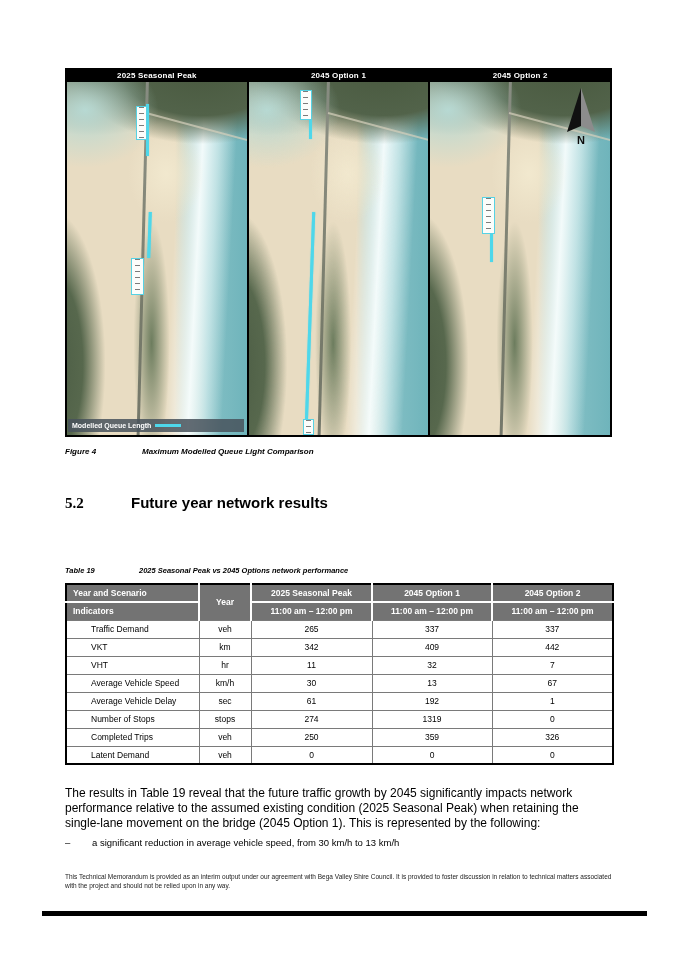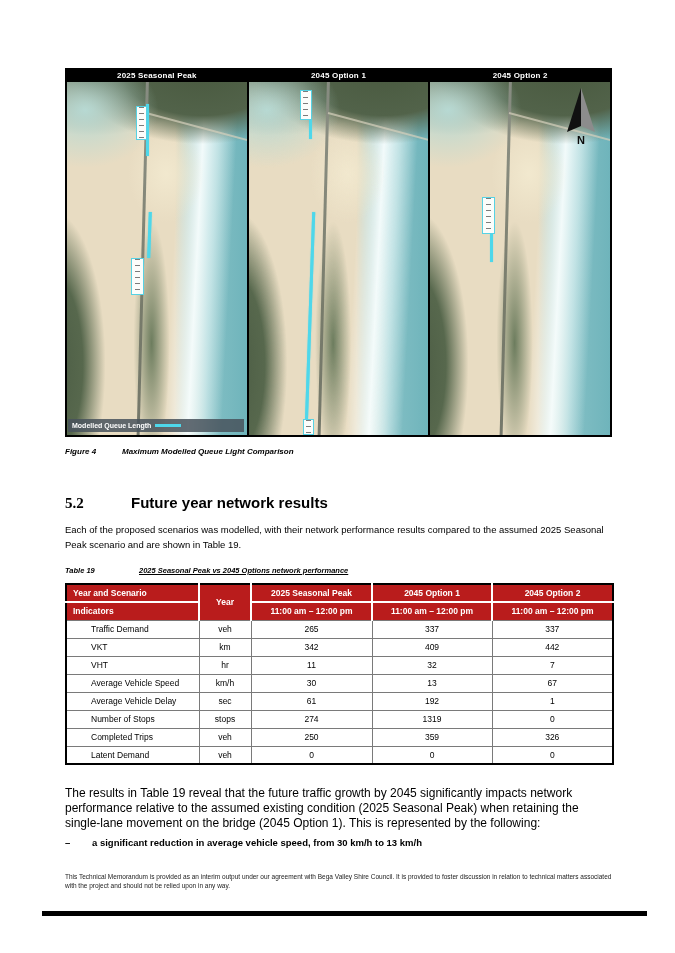--- a/index.html
+++ b/index.html
@@ -51,39 +51,39 @@
     position:absolute; left:1px; bottom:3px; width:176px; height:13px;
     background:rgba(72,82,92,0.85); color:#fff; font-size:7px; font-weight:bold;
     display:flex; align-items:center; gap:4px; padding:0 4px; white-space:nowrap;
   }
   .legend-swatch { display:inline-block; width:26px; height:3px; background:#4ed7ea; flex:0 0 auto; }
   .north { position:absolute; right:8px; top:4px; width:42px; height:64px; text-align:center; }
   .north .n-label { font-size:11px; font-weight:bold; color:#0a0a0a; margin-top:-4px; }
 
   
   .figure-caption { position:absolute; left:65px; top:447px; font-size:8px; font-weight:bold; font-style:italic; }
-  .figure-caption .cap-label { display:inline-block; width:57px; }
+  .figure-caption .cap-label { display:inline-block; width:77px; }
   .section-heading { position:absolute; left:65px; top:494px; font-size:15px; font-weight:bold; }
   .section-heading .sec-num { display:inline-block; width:66px;font-family:Liberation Serif, serif; }
   .intro { position:absolute; left:65px; top:522px; width:549px; font-size:9.5px; line-height:15px; }
-  .table-caption { position:absolute; left:65px; top:566px; font-size:7.5px; font-weight:bold; font-style:italic;text-decoration:underline; }
+  .table-caption { position:absolute; left:65px; top:566px; font-size:7.5px; font-weight:bold; font-style:italic; }
   .table-caption .cap-label { display:inline-block; width:74px; }
 
   
   .t19 { position:absolute; left:65px; top:583px; width:547px; border-collapse:collapse; table-layout:fixed; border:2px solid #000; }
   .t19 td { font-size:8.5px; height:18px; padding:0 0; }
-  .t19 thead td { background:#b91c1c; color:#fff; font-weight:bold; text-align:center; border-right:2px solid #fff; }
+  .t19 thead td { background:#737373; color:#fff; font-weight:bold; text-align:center; border-right:2px solid #fff; }
   .t19 thead td.last { border-right:none; }
   .t19 thead tr.r1 td.wb { border-bottom:2px solid #fff; }
   .t19 thead td.lft { text-align:left; padding-left:6px; }
   .t19 tbody td { background:#fff; border:1px solid #7a7a7a; text-align:center; }
   .t19 tbody td.ind { text-align:left; padding-left:24px; }
 
   .discussion { position:absolute; left:65px; top:786px; width:549px; font-size:12px; line-height:15px; }
-  .bullet { position:absolute; left:65px; top:837px; width:549px; font-size:9.5px;font-weight:bold; }
+  .bullet { position:absolute; left:65px; top:837px; width:549px; font-size:9.5px; }
   .bullet .dash { display:inline-block; width:27px; }
 
   
   .disclaimer { position:absolute; left:65px; top:872px; width:549px; font-size:6.5px; line-height:9px; color:#1a1a1a; }
   .footer-rule { position:absolute; left:42px; top:911px; width:605px; height:5px; background:#000; }
   .doc-number { position:absolute; left:42px; top:921px; width:541px; text-align:right; font-size:7.5px; }
   .page-number { position:absolute; left:42px; top:921px; width:601px; text-align:right; font-size:7.5px; }
 </style>
 </head>
 <body>
@@ -139,21 +139,20 @@
   </div>
 
   <div class="figure-caption">
     <span class="cap-label">Figure 4</span><span>Maximum Modelled Queue Light Comparison</span>
   </div>
 
   <div class="section-heading">
     <span class="sec-num">5.2</span><span>Future year network results</span>
   </div>
 
-  <div class="intro">Each of the proposed scenarios was modelled, with their network performance results compared to the assumed 2025 Seasonal Peak scenario and are shown in Table 19.</div>
 
   <div class="table-caption">
     <span class="cap-label">Table 19</span><span>2025 Seasonal Peak vs 2045 Options network performance</span>
   </div>
 
   <table class="t19">
     <colgroup>
       <col style="width:133px">
         <col style="width:52px">
         <col style="width:121px">

